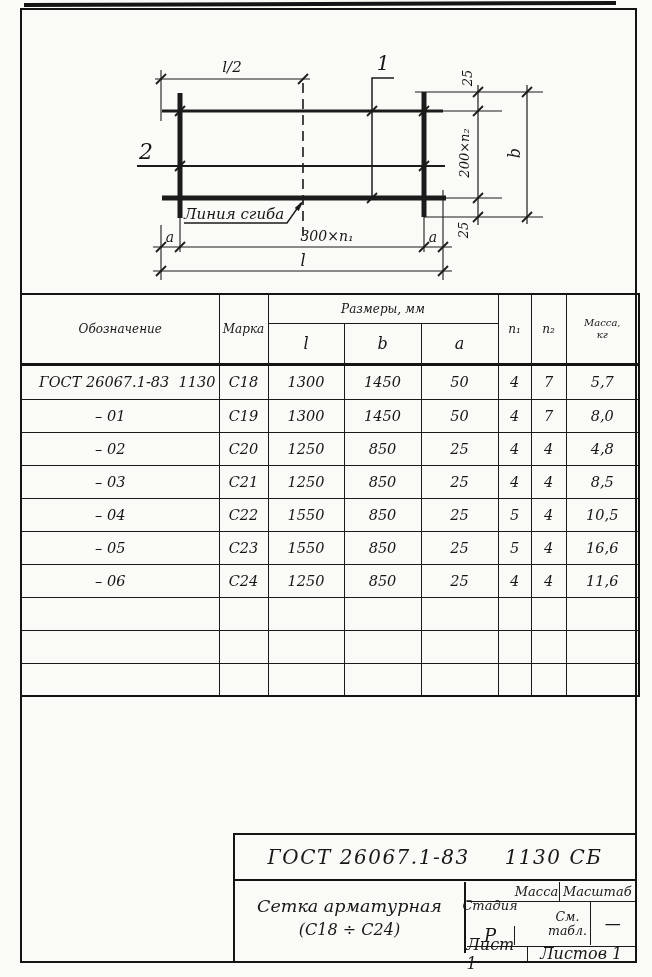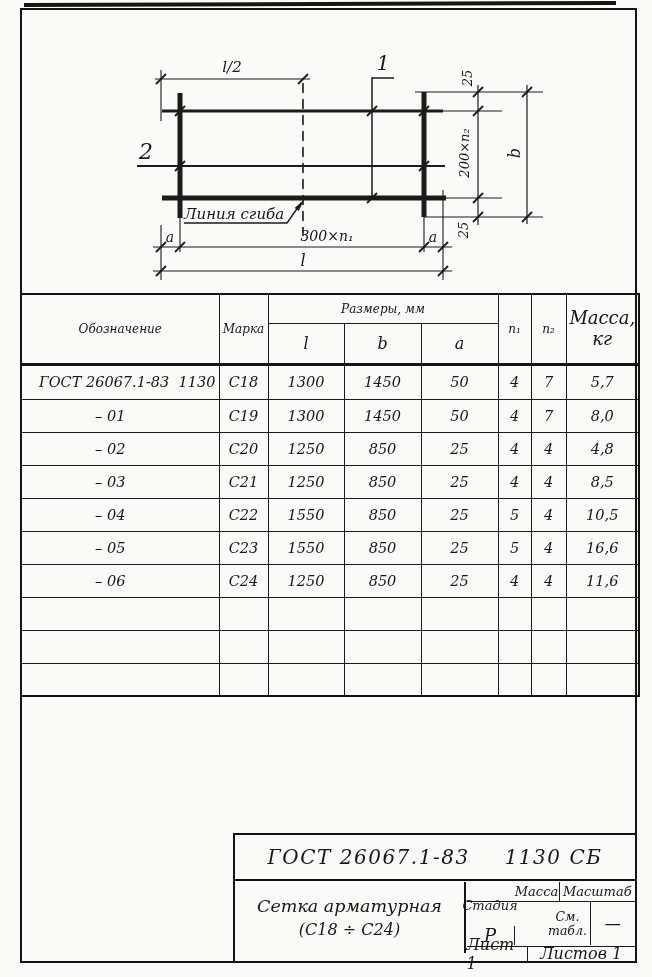--- a/index.html
+++ b/index.html
@@ -26,21 +26,21 @@
     overflow:hidden; white-space:pre;
   }
   .gtable { border:2.5px solid #141414; }
   .gtable .hrow1 { height:29px; }
   .gtable .hrow2 { height:41px; }
   .gtable .drow  { height:33px; }
   .gtable .drow1 { height:35px; }
   .gtable .erow  { height:33px; }
   .gtable .thick-bottom { border-bottom:3px solid #141414; }
   .gtable th { font-size:12px; }
-  .gtable .mass-h { white-space:pre-line; font-size:18px; line-height:1.15; }
+  .gtable .mass-h { white-space:pre-line; font-size:10px; line-height:1.15; }
   .gtable .sub-h { font-size:16px; }
   .cell-desig-first { text-align:right; padding-left:14px !important; }
   .cell-desig { text-align:center; padding-right:20px !important; }
 
   
   .tb { position:absolute; left:233px; top:833px; width:400px; height:126px;
     border:2.5px solid #141414; }
   .tb-rowA { position:absolute; left:0; top:0; width:100%; height:44px;
     border-bottom:2.5px solid #141414; display:flex; align-items:center;
     justify-content:center; gap:35px; font-size:20px; letter-spacing:1.5px; }

